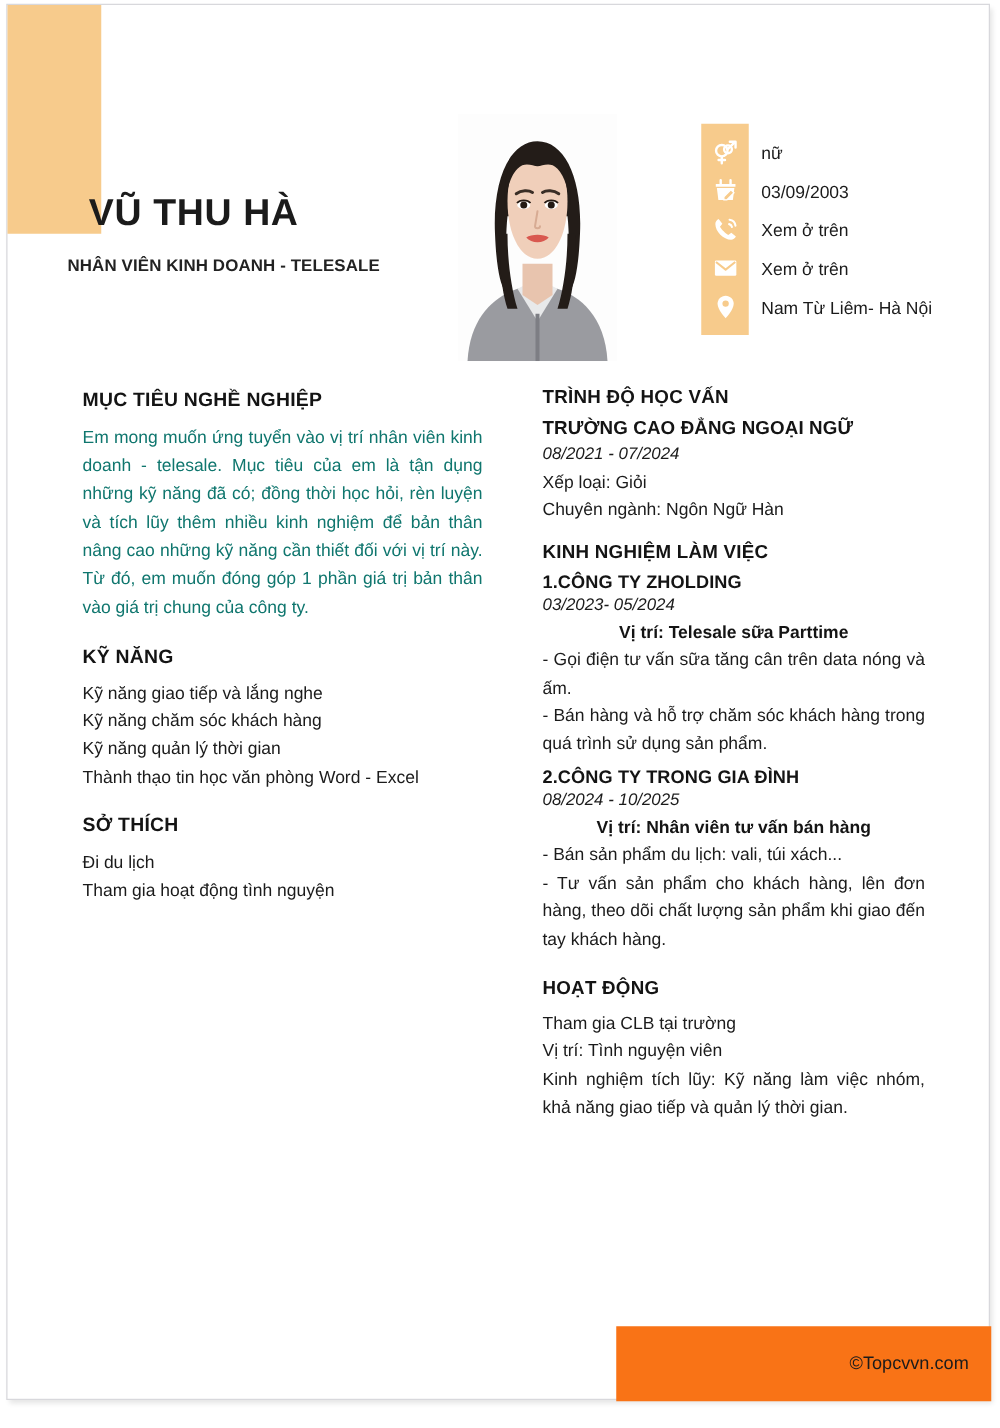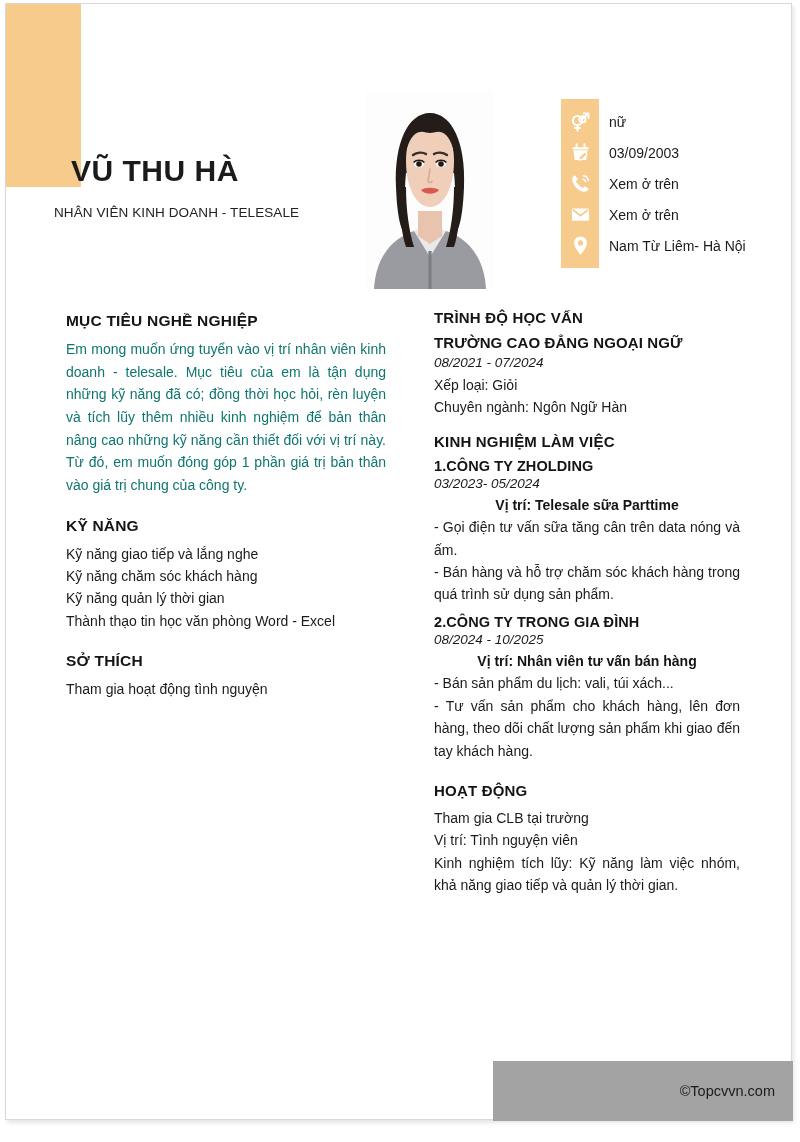--- a/index.html
+++ b/index.html
@@ -48,21 +48,21 @@
     font-size: 30px;
     font-weight: bold;
     letter-spacing: 0.5px;
     line-height: 1.12;
     color: #1b1b1b;
     margin: 17px;
     white-space: nowrap;
   }
   .job-title {
     font-size: 13.5px;
-    font-weight: normal;
+    font-weight: bold;
     letter-spacing: 0.1px;
     color: #222222;
     margin: 8px 0 0 0;
     white-space: nowrap;
   }
 
   .photo {
     position: absolute;
     left: 360px;
     top: 87px;
@@ -189,21 +189,21 @@
   .gap-md { height: 20px; }
   .gap-xs { height: 8px; }
 
   
   .footer-bar {
     position: absolute;
     left: 487px;
     top: 1057px;
     width: 300px;
     height: 60px;
-    background: #a3a3a3;
+    background: #f97316;
     display: flex;
     align-items: center;
     justify-content: flex-end;
     box-sizing: border-box;
     padding-right: 18px;
   }
   .footer-text {
     font-size: 14.5px;
     color: #1b1b1b;
     white-space: nowrap;
@@ -325,20 +325,21 @@
       <p class="line">Kỹ năng giao tiếp và lắng nghe</p>
       <p class="line">Kỹ năng chăm sóc khách hàng</p>
       <p class="line">Kỹ năng quản lý thời gian</p>
       <p class="line">Thành thạo tin học văn phòng Word - Excel</p>
     </section>
 
     <div class="gap-md"></div>
 
     <section>
       <h2 class="sec-title">SỞ THÍCH</h2>
+      <p class="line">Đi du lịch</p>
       <p class="line">Tham gia hoạt động tình nguyện</p>
     </section>
 
   </div>
 
   <div class="col-right">
 
     <section>
       <h2 class="sec-title">TRÌNH ĐỘ HỌC VẤN</h2>
       <p class="school">TRƯỜNG CAO ĐẲNG NGOẠI NGỮ</p>

